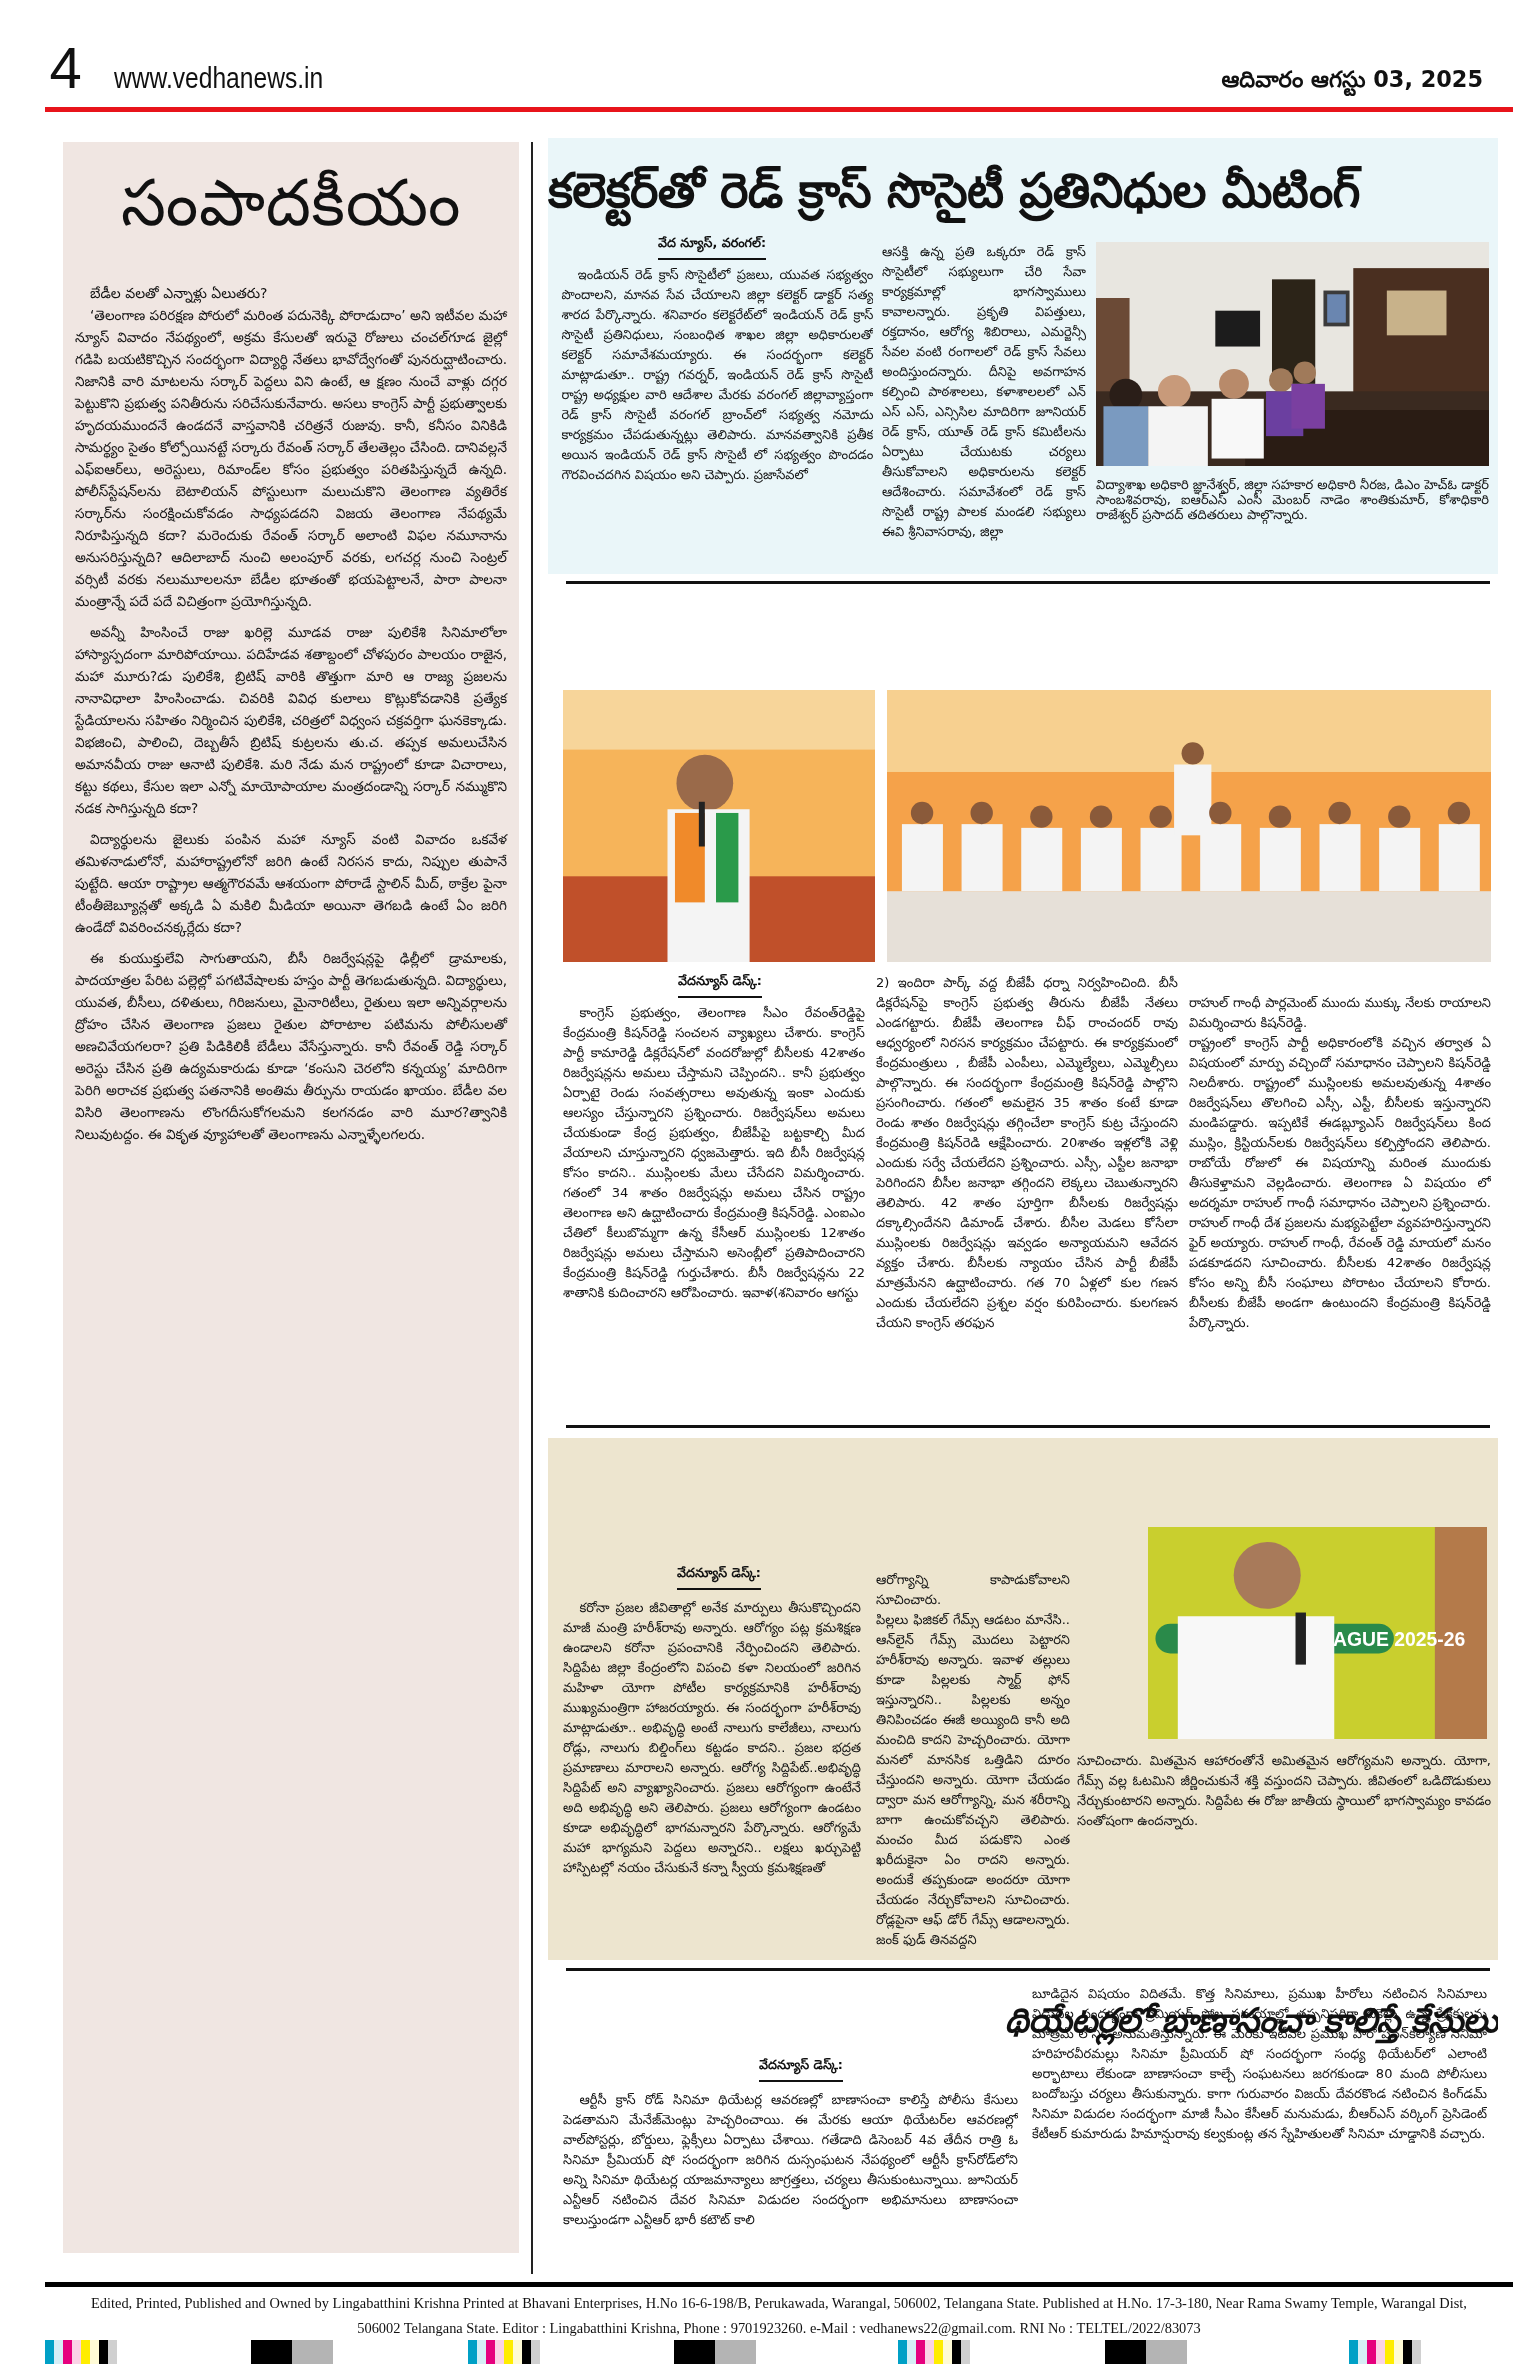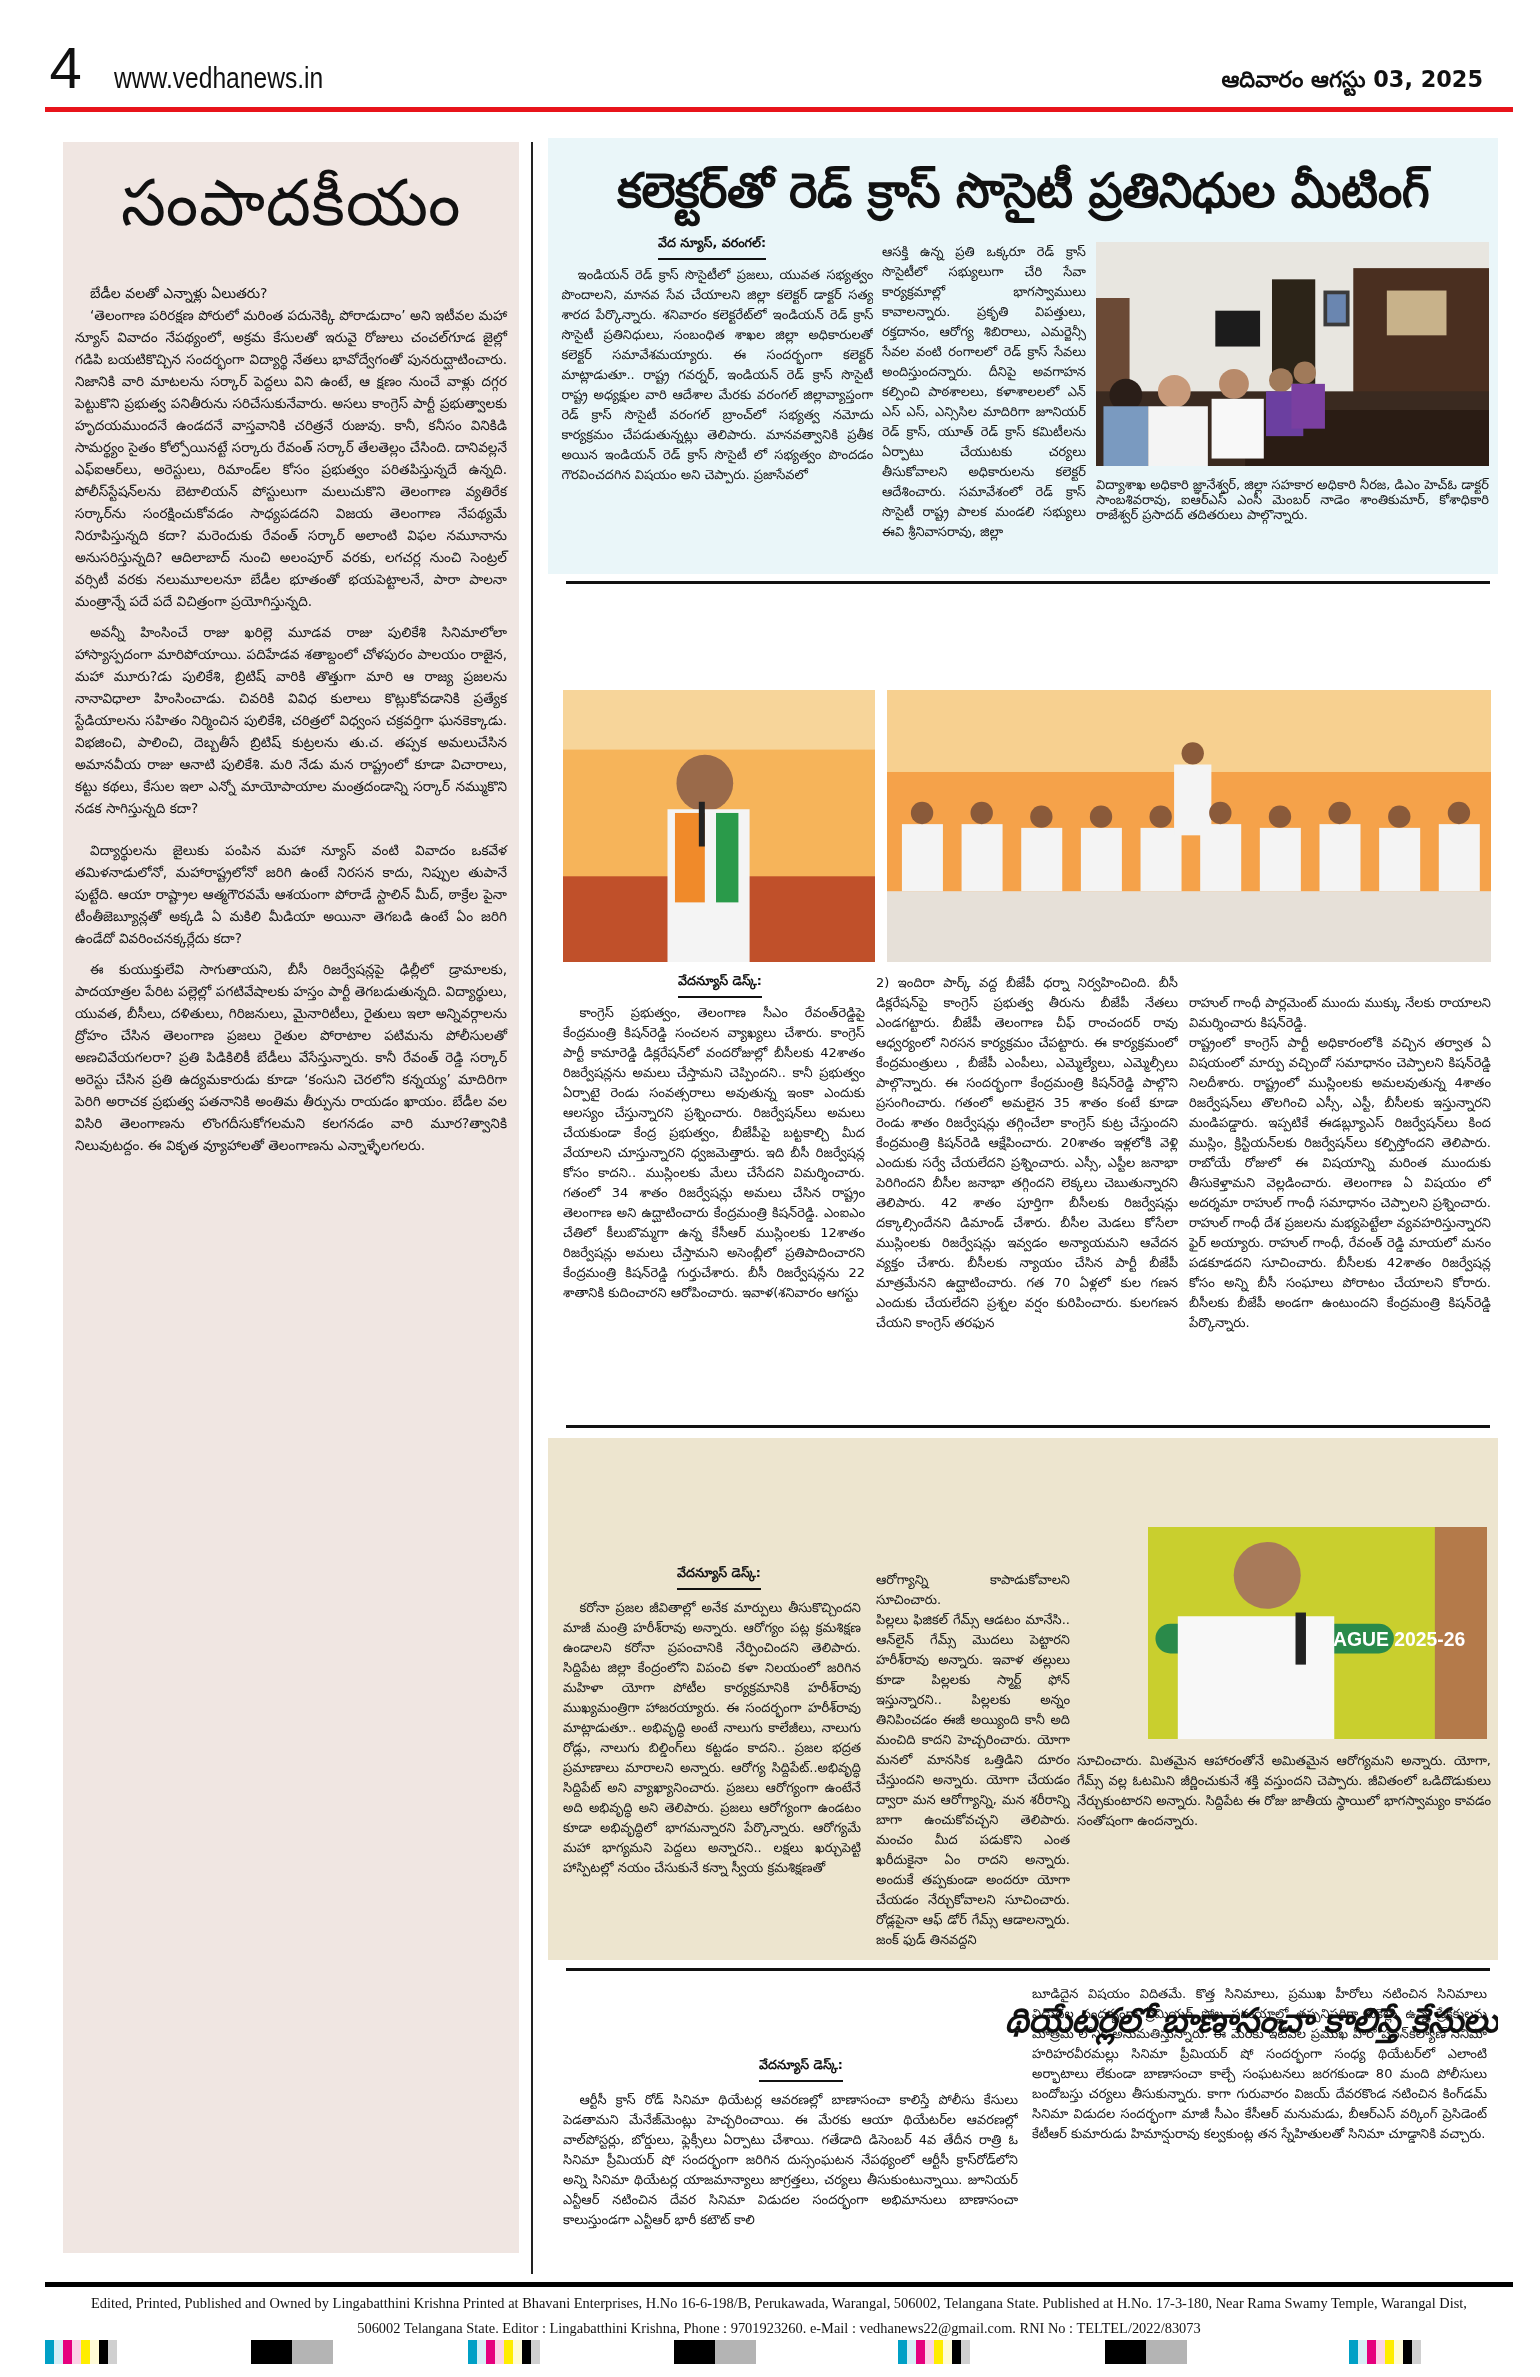--- a/index.html
+++ b/index.html
@@ -18,21 +18,21 @@
   .editorial { position: absolute; left: 63px; top: 142px; width: 456px; height: 2111px; background: #f0e6e2; padding: 13.4px 12px; overflow: hidden; }
   .editorial-title { font-family: "DejaVu Serif", serif; font-size: 64px; line-height: 97px; text-align: center; font-weight: 400; letter-spacing: 0.7px; }
   .editorial-body { margin-top: 30px; font-size: 13.6px; line-height: 22px; text-align: justify; }
   .editorial-body p { text-indent: 15px; margin-bottom: 0; }
 
   .col-rule { position: absolute; left: 531px; top: 142px; width: 2.2px; height: 2132px; background: #222; }
 
   
   .article { position: absolute; overflow: hidden; }
   .art1 { left: 548px; top: 138px; width: 950px; height: 436px; background: #eaf6f9; }
-  .headline { font-weight: 700; text-align: center; white-space: nowrap; letter-spacing: -0.7px; }
+  .headline { font-weight: 700; white-space: nowrap; letter-spacing: -0.7px; }
   .art1 .headline { font-size: 48px; line-height: 75px; margin-top: 15px; }
   .byline { font-size: 12.7px; font-weight: 700; text-align: center; display: inline-block; border-bottom: 2.2px solid #111; padding-bottom: 4.5px; }
   .body-text { font-size: 13px; line-height: 20px; text-align: justify; }
   .body-text p { text-indent: 16.4px; }
   .col { position: absolute; overflow: hidden; }
 
   .photo { position: absolute; overflow: hidden; }
   .photo svg { width: 100%; height: 100%; display: block; }
   .caption { position: absolute; font-size: 13px; line-height: 15px; text-align: justify; }
 
@@ -64,21 +64,21 @@
   <div class="issue-date">ఆదివారం ఆగస్టు 03, 2025</div>
 </header>
 <div class="red-rule"></div>
 
 <section class="editorial">
   <h1 class="editorial-title">సంపాదకీయం</h1>
   <div class="editorial-body">
     <p style="font-size:14px">బేడీల వలతో ఎన్నాళ్లు ఏలుతరు?</p>
     <p>‘తెలంగాణ పరిరక్షణ పోరులో మరింత పదునెక్కి పోరాడుదాం’ అని ఇటీవల మహా న్యూస్ వివాదం నేపథ్యంలో, అక్రమ కేసులతో ఇరువై రోజులు చంచల్‌గూడ జైల్లో గడిపి బయటికొచ్చిన సందర్భంగా విద్యార్థి నేతలు భావోద్వేగంతో పునరుద్ఘాటించారు. నిజానికి వారి మాటలను సర్కార్ పెద్దలు విని ఉంటే, ఆ క్షణం నుంచే వాళ్లు దగ్గర పెట్టుకొని ప్రభుత్వ పనితీరును సరిచేసుకునేవారు. అసలు కాంగ్రెస్ పార్టీ ప్రభుత్వాలకు హృదయముందనే ఉండదనే వాస్తవానికి చరిత్రనే రుజువు. కానీ, కనీసం వినికిడి సామర్థ్యం సైతం కోల్పోయినట్టే సర్కారు రేవంత్ సర్కార్ తేలతెల్లం చేసింది. దానివల్లనే ఎఫ్ఐఆర్‌లు, అరెస్టులు, రిమాండ్‌ల కోసం ప్రభుత్వం పరితపిస్తున్నదే ఉన్నది. పోలీస్‌స్టేషన్‌లను బెటాలియన్ పోస్టులుగా మలుచుకొని తెలంగాణ వ్యతిరేక సర్కార్‌ను సంరక్షించుకోవడం సాధ్యపడదని విజయ తెలంగాణ నేపథ్యమే నిరూపిస్తున్నది కదా? మరెందుకు రేవంత్ సర్కార్ అలాంటి విఫల నమూనాను అనుసరిస్తున్నది? ఆదిలాబాద్ నుంచి అలంపూర్ వరకు, లగచర్ల నుంచి సెంట్రల్ వర్సిటీ వరకు నలుమూలలనూ బేడీల భూతంతో భయపెట్టాలనే, పారా పాలనా మంత్రాన్నే పదే పదే విచిత్రంగా ప్రయోగిస్తున్నది.</p>
     <p style="margin-top:9px">అవన్నీ హింసించే రాజు ఖరిల్లె మూడవ రాజు పులికేశి సినిమాలోలా హాస్యాస్పదంగా మారిపోయాయి. పదిహేడవ శతాబ్దంలో చోళపురం పాలయం రాజైన, మహా మూరు?డు పులికేశి, బ్రిటిష్ వారికి తొత్తుగా మారి ఆ రాజ్య ప్రజలను నానావిధాలా హింసించాడు. చివరికి వివిధ కులాలు కొట్లుకోవడానికి ప్రత్యేక స్టేడియాలను సహితం నిర్మించిన పులికేశి, చరిత్రలో విధ్వంస చక్రవర్తిగా ఘనకెక్కాడు. విభజించి, పాలించి, దెబ్బతీసే బ్రిటిష్ కుట్రలను తు.చ. తప్పక అమలుచేసిన అమానవీయ రాజు ఆనాటి పులికేశి. మరి నేడు మన రాష్ట్రంలో కూడా విచారాలు, కట్టు కథలు, కేసుల ఇలా ఎన్నో మాయోపాయాల మంత్రదండాన్ని సర్కార్ నమ్ముకొని నడక సాగిస్తున్నది కదా?</p>
-    <p style="margin-top:20px">విద్యార్థులను జైలుకు పంపిన మహా న్యూస్ వంటి వివాదం ఒకవేళ తమిళనాడులోనో, మహారాష్ట్రలోనో జరిగి ఉంటే నిరసన కాదు, నిప్పుల తుపానే పుట్టేది. ఆయా రాష్ట్రాల ఆత్మగౌరవమే ఆశయంగా పోరాడే స్టాలిన్ మీద్, ఠాక్రేల పైనా టీంతీజెబ్యూన్లతో అక్కడి ఏ మకిలి మీడియా అయినా తెగబడి ఉంటే ఏం జరిగి ఉండేదో వివరించనక్కర్లేదు కదా?</p>
+    <p style="margin-top:9px">విద్యార్థులను జైలుకు పంపిన మహా న్యూస్ వంటి వివాదం ఒకవేళ తమిళనాడులోనో, మహారాష్ట్రలోనో జరిగి ఉంటే నిరసన కాదు, నిప్పుల తుపానే పుట్టేది. ఆయా రాష్ట్రాల ఆత్మగౌరవమే ఆశయంగా పోరాడే స్టాలిన్ మీద్, ఠాక్రేల పైనా టీంతీజెబ్యూన్లతో అక్కడి ఏ మకిలి మీడియా అయినా తెగబడి ఉంటే ఏం జరిగి ఉండేదో వివరించనక్కర్లేదు కదా?</p>
     <p style="margin-top:9px">ఈ కుయుక్తులేవి సాగుతాయని, బీసీ రిజర్వేషన్లపై ఢిల్లీలో డ్రామాలకు, పాదయాత్రల పేరిట పల్లెల్లో పగటివేషాలకు హస్తం పార్టీ తెగబడుతున్నది. విద్యార్థులు, యువత, బీసీలు, దళితులు, గిరిజనులు, మైనారిటీలు, రైతులు ఇలా అన్నివర్గాలను ద్రోహం చేసిన తెలంగాణ ప్రజలు రైతుల పోరాటాల పటిమను పోలీసులతో అణచివేయగలరా? ప్రతి పిడికిలికీ బేడీలు వేసేస్తున్నారు. కానీ రేవంత్ రెడ్డి సర్కార్ అరెస్టు చేసిన ప్రతి ఉద్యమకారుడు కూడా ‘కంసుని చెరలోని కన్నయ్య’ మాదిరిగా పెరిగి అరాచక ప్రభుత్వ పతనానికి అంతిమ తీర్పును రాయడం ఖాయం. బేడీల వల విసిరి తెలంగాణను లొంగదీసుకోగలమని కలగనడం వారి మూర?త్వానికి నిలువుటద్దం. ఈ వికృత వ్యూహాలతో తెలంగాణను ఎన్నాళ్ళేలగలరు.</p>
   </div>
 </section>
 <div class="col-rule"></div>
 
 <article class="article art1">
   <h2 class="headline">కలెక్టర్‌తో రెడ్ క్రాస్ సొసైటీ ప్రతినిధుల మీటింగ్</h2>
   <div style="position:absolute;left:82px;top:97px;width:164px;text-align:center">
     <span class="byline">వేద న్యూస్, వరంగల్:</span>
   </div>

